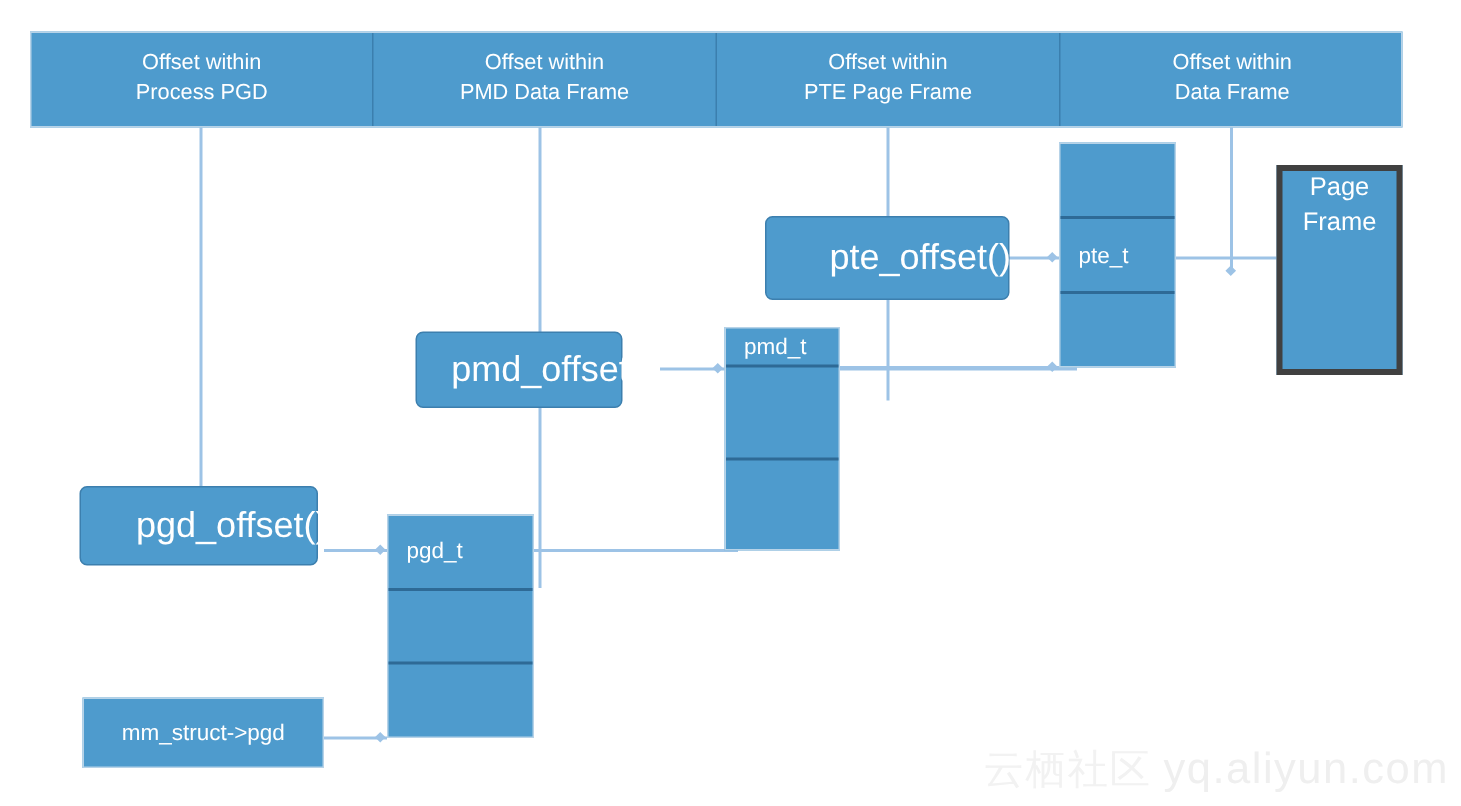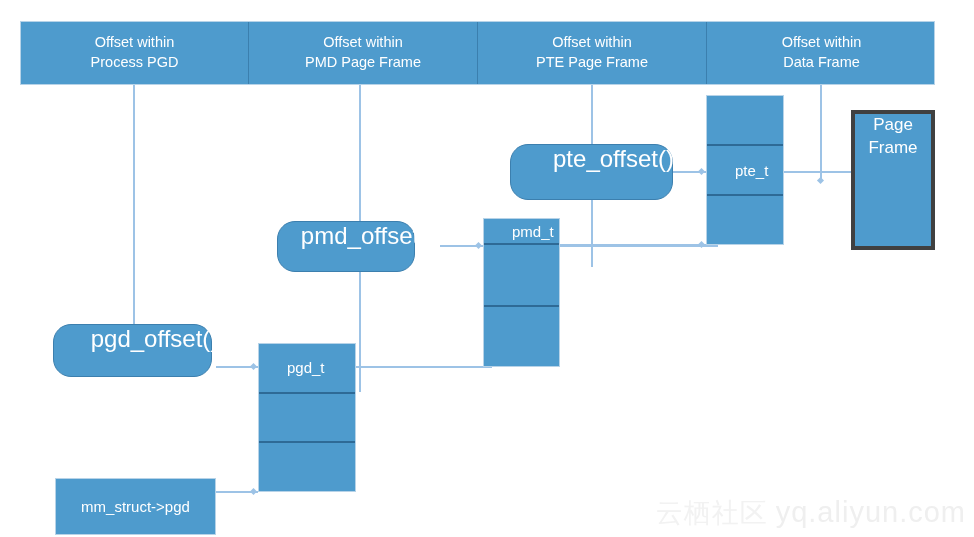--- a/index.html
+++ b/index.html
@@ -39,23 +39,23 @@
   }
   .header-seg:last-child{border-right:none;}
   .header-seg .l1{display:block;}
   .header-seg .l2{display:block;}
 
   
   .fn-box{
     position:absolute;
     background:#4E9BCD;
     border:1px solid #3C7FAE;
-    border-radius:18px;
-    color:#ffffff;
-    display:flex;justify-content:center;
+    border-radius:5px;
+    color:#ffffff;
+    display:flex;align-items:center;justify-content:center;
     font-size:24px;
     box-sizing:border-box;
     box-shadow:0 0 0 0 rgba(0,0,0,0);
     padding-left:44px;
   }
 
   
   .rect-box{
     position:absolute;
     background:#4E9BCD;
@@ -74,21 +74,21 @@
     display:flex;flex-direction:column;
     background:#4E9BCD;
   }
   .tbl .cell{
     flex:1 1 0;
     border-bottom:2px solid #2E6A96;
     box-sizing:border-box;
     display:flex;align-items:center;
     color:#ffffff;
     font-size:15px;
-    padding-left:28px;
+    padding-left:12px;
   }
   .tbl .cell:last-child{border-bottom:none;}
 
   
   .page-frame{
     position:absolute;
     background:#4E9BCD;
     border:4px solid #404040;
     color:#ffffff;
     display:flex;justify-content:center;
@@ -153,21 +153,21 @@
   <div class="header-band">
     <div class="header-seg" style="width:228px;">
       <div>
         <span class="l1">Offset within</span>
         <span class="l2">Process PGD</span>
       </div>
     </div>
     <div class="header-seg" style="width:229px;">
       <div>
         <span class="l1">Offset within</span>
-        <span class="l2">PMD Page Frame</span>
+        <span class="l2">PMD Data Frame</span>
       </div>
     </div>
     <div class="header-seg" style="width:229px;">
       <div>
         <span class="l1">Offset within</span>
         <span class="l2">PTE Page Frame</span>
       </div>
     </div>
     <div class="header-seg" style="width:229px;">
       <div>
@@ -182,21 +182,21 @@
   </div>
 
   <div class="fn-box" style="left:277px;top:221px;width:138px;height:51px;">
     <span>pmd_offset()</span>
   </div>
 
   <div class="fn-box" style="left:53px;top:324px;width:159px;height:53px;">
     <span>pgd_offset()</span>
   </div>
 
-  <div class="rect-box" style="left:55px;top:465px;width:161px;height:57px;margin-top:13px;">
+  <div class="rect-box" style="left:55px;top:465px;width:161px;height:47px;">
     <span>mm_struct-&gt;pgd</span>
   </div>
 
   <div class="tbl" style="left:258px;top:343px;width:98px;height:149px;">
     <div class="cell">
       <span>pgd_t</span>
     </div>
     <div class="cell"></div>
     <div class="cell"></div>
   </div>

